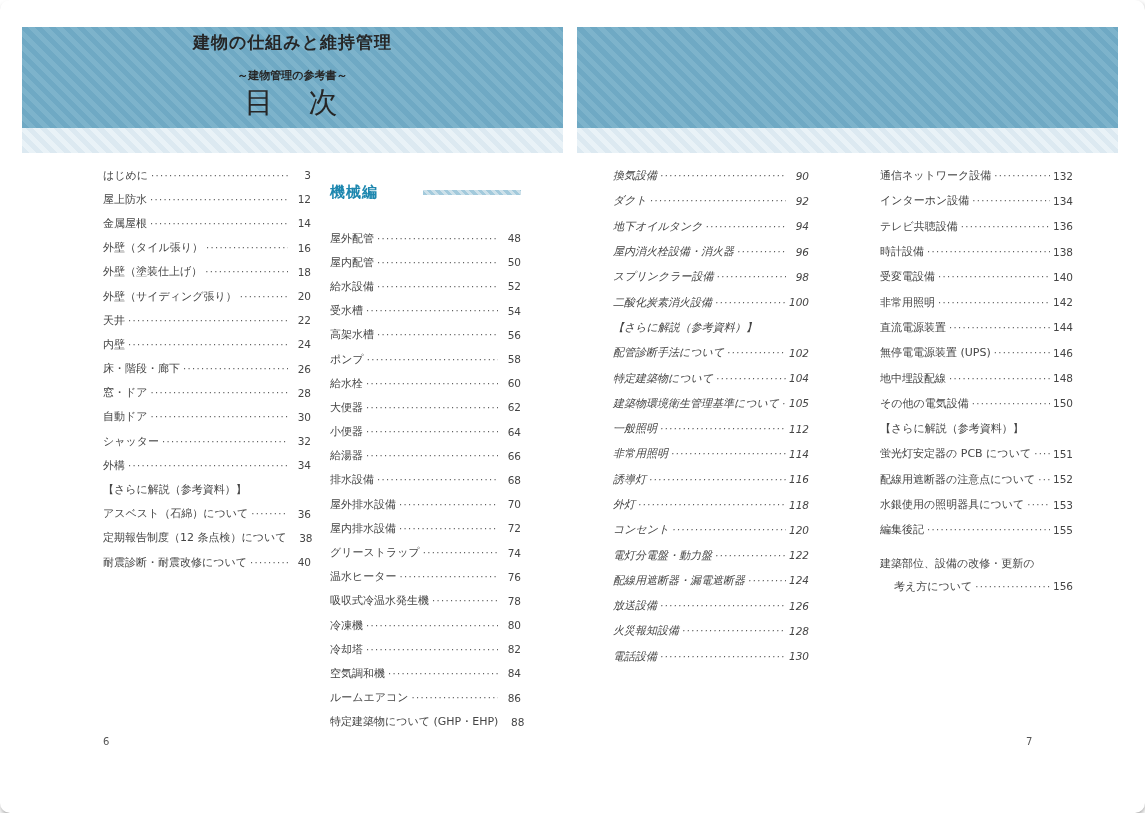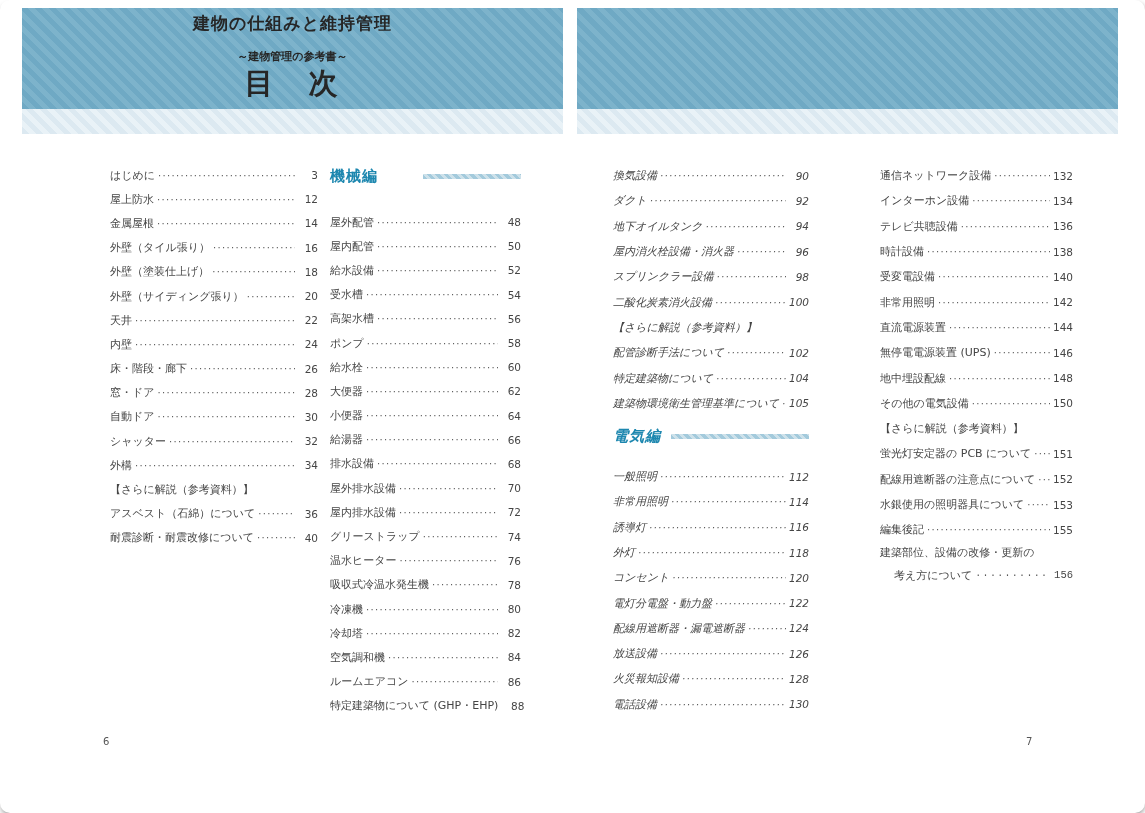--- a/index.html
+++ b/index.html
@@ -1,51 +1,51 @@
 <!DOCTYPE html>
 <html><head>
 <meta charset="utf-8">
 <style>
   html,body{margin:0;padding:0;background:#ffffff;}
   body{font-family:"DejaVu Sans", sans-serif;}
   .sheet{position:relative;width:1145px;height:813px;margin:0 auto;background:#fff;
          border-radius:10px;overflow:hidden;
          box-shadow:0 4px 6px -2px rgba(0,0,0,.45), 3px 0 5px -3px rgba(0,0,0,.2);}
   
-  .band{position:absolute;top:8px;height:126px;}
+  .band{position:absolute;top:27px;height:126px;}
   .band-left{left:22px;width:541px;}
   .band-right{left:577px;width:541px;}
   .band-dark{height:101px;background:repeating-linear-gradient(45deg,#6fa9c4 0 5px,#7db3cb 5px 10px);}
   .band-light{height:25px;background:repeating-linear-gradient(45deg,#dce9f1 0 5px,#e9f2f7 5px 10px);}
   .band-left .band-dark{display:flex;flex-direction:column;align-items:center;justify-content:center;color:#262626;}
   .h-title{font-size:17px;font-weight:bold;letter-spacing:1px;line-height:1.2;}
   .h-sub{font-size:11px;font-weight:bold;margin-top:15px;}
-  .h-toc{font-size:29px;font-weight:bold;margin-top:0;letter-spacing:3px;}
+  .h-toc{font-size:29px;font-weight:normal;margin-top:0;letter-spacing:3px;}
   
   .col{position:absolute;top:163px;}
-  #col1{left:110px;width:208px;}
+  #col1{left:103px;width:208px;}
   #col2{left:330px;width:191px;}
   #col3{left:613px;width:196px;font-style:italic;}
   #col4{left:880px;width:193px;}
   .page-left .row{height:24.2px;}
   .page-right .row{height:25.3px;}
   .row{display:flex;align-items:center;font-size:11px;color:#454545;}
   .lbl{white-space:nowrap;}
   .leader{flex:1;overflow:hidden;white-space:nowrap;letter-spacing:1.3px;margin:0 3px;color:#575757;font-size:10px;}
   .pg{text-align:right;min-width:20px;font-size:10.5px;color:#454545;}
   .row-note{display:flex;align-items:center;font-size:11px;color:#454545;}
   .page-left .row-note{height:24.2px;}
   .page-right .row-note{height:25.3px;}
   .row-section{display:flex;align-items:center;height:26px;}
   .page-left .row-section{margin:22px 0 21px;}
-  .page-left .row-section:first-child{margin-top:0;gap:35px;}
+  .page-left .row-section:first-child{margin-top:16px;gap:35px;}
   .page-right .row-section{margin:8px 0 14px;}
   .sec-label{font-size:15px;font-weight:bold;color:#1d87af;letter-spacing:1px;white-space:nowrap;}
   .sec-rule{flex:1;height:5px;margin-left:10px;background:repeating-linear-gradient(45deg,#a3cadc 0 3px,#cde1ea 3px 6px);}
-  .row2{margin-top:1px;font-family:Liberation Mono, monospace;}
+  .row2{margin-top:12px;}
   .r2l1{font-size:11px;color:#454545;height:19px;display:flex;align-items:center;white-space:nowrap;}
   .r2l2{height:19px;padding-left:14px;}
   
   .pagenum{position:absolute;font-size:10px;color:#555;}
   .pn-left{left:103px;top:736px;}
   .pn-right{left:1026px;top:736px;}
 </style>
 </head>
 <body>
 
@@ -133,20 +133,25 @@
       </div>
       <div class="row-note">
         <span class="lbl">【さらに解説（参考資料）】</span>
       </div>
       <div class="row">
         <span class="lbl">アスベスト（石綿）について</span>
         <span class="leader">················································································</span>
         <span class="pg">36</span>
       </div>
       <div class="row">
+        <span class="lbl">定期報告制度（12 条点検）について</span>
+        <span class="leader">················································································</span>
+        <span class="pg">38</span>
+      </div>
+      <div class="row">
         <span class="lbl">耐震診断・耐震改修について</span>
         <span class="leader">················································································</span>
         <span class="pg">40</span>
       </div>
     </div>
   <div id="col2" class="col page-left">
       <div class="row-section">
         <span class="sec-label">機械編</span>
         <span class="sec-rule"></span>
       </div>
@@ -297,24 +302,20 @@
       </div>
       <div class="row">
         <span class="lbl">特定建築物について</span>
         <span class="leader">················································································</span>
         <span class="pg">104</span>
       </div>
       <div class="row">
         <span class="lbl">建築物環境衛生管理基準について</span>
         <span class="leader">················································································</span>
         <span class="pg">105</span>
-      </div>
-      <div class="row-section">
-        <span class="sec-label">電気編</span>
-        <span class="sec-rule"></span>
       </div>
       <div class="row">
         <span class="lbl">一般照明</span>
         <span class="leader">················································································</span>
         <span class="pg">112</span>
       </div>
       <div class="row">
         <span class="lbl">非常用照明</span>
         <span class="leader">················································································</span>
         <span class="pg">114</span>

